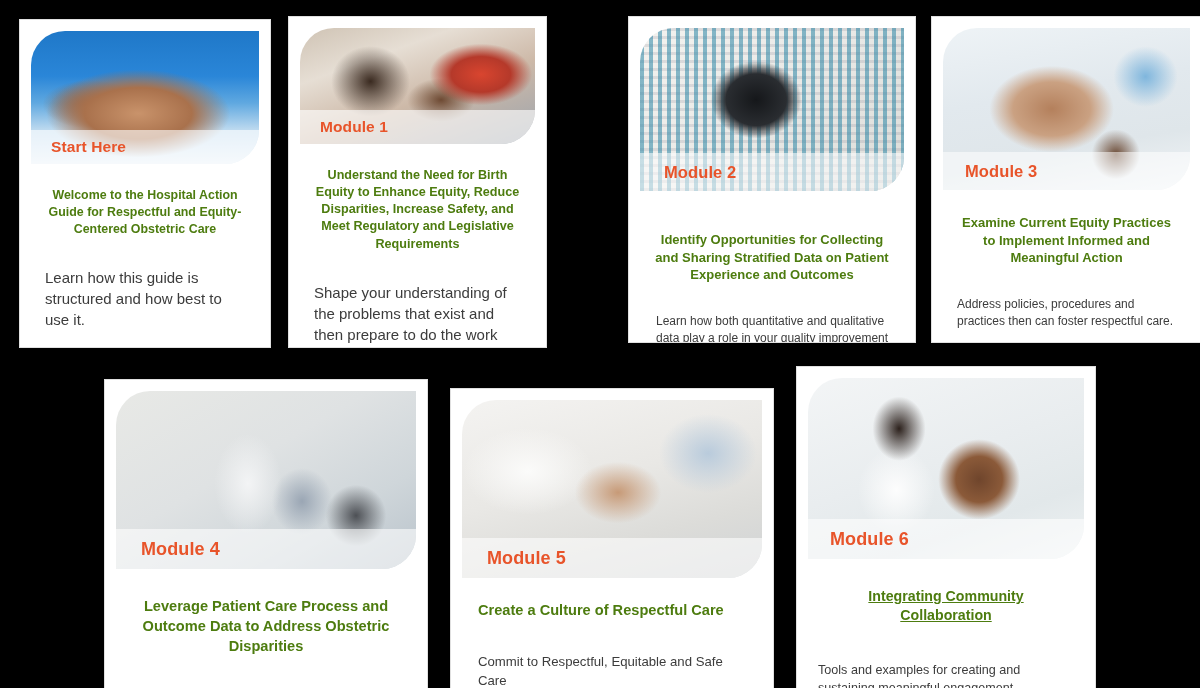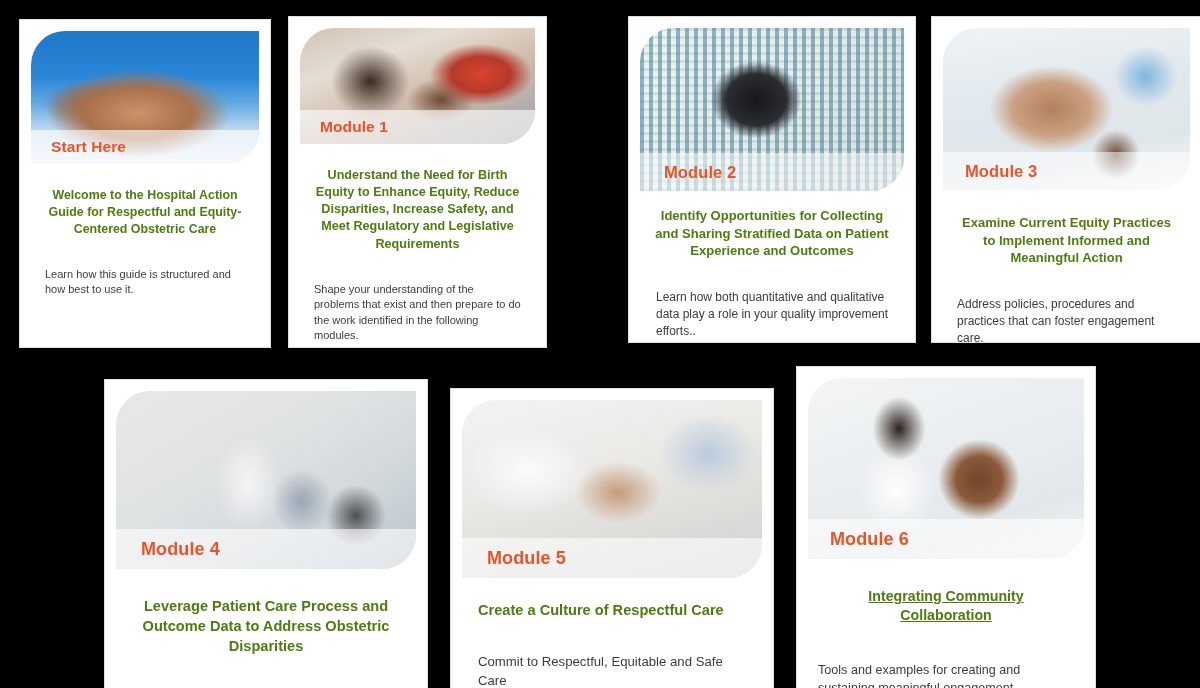--- a/index.html
+++ b/index.html
@@ -69,40 +69,40 @@
     font-size: 12.6px;
     line-height: 1.36;
     margin-top: 15px;
     text-align: center;
   }
   .card-title.left { text-align: left; }
   .card-title.link { text-decoration: underline; }
 
   .card-desc {
     color: #3c3c3c;
-    font-size: 11px;
+    font-size: 15px;
     line-height: 1.42;
     margin-top: 13px;
     text-align: left;
   }
 
   
   
   #card-0 { left: 3px;   top: 3px;   width: 252px; height: 329px; }
   #card-0 .media { height: 133px; }
   #card-0 .card-title { font-size: 12.4px; }
 
   #card-1 { left: 272px; top: 0px;   width: 259px; height: 332px; }
   #card-1 .media { height: 116px; }
 
   #card-2 { left: 612px; top: 0px;   width: 288px; height: 327px; }
   #card-2 .media { height: 163px; }
   #card-2 .media-label-bar { height: 38px; background: rgba(255,255,255,0.55); }
   #card-2 .media-label { font-size: 16.5px; padding-left: 16px; }
-  #card-2 .card-title { font-size: 13px; margin-top: 8px; }
+  #card-2 .card-title { font-size: 13px; margin-top: 32px; }
   #card-2 .card-desc { font-size: 12px; padding-left: 10px; }
 
   #card-3 { left: 915px; top: 0px;   width: 271px; height: 327px; }
   #card-3 .media { height: 162px; }
   #card-3 .media-label-bar { height: 38px; background: rgba(255,255,255,0.55); }
   #card-3 .media-label { font-size: 16.5px; padding-left: 14px; }
   #card-3 .card-title { font-size: 13px; margin-top: 16px; }
   #card-3 .card-desc { font-size: 12px; padding-left: 8px; }
 
   
@@ -223,21 +223,21 @@
 
   <div class="card" id="card-3">
     <div class="media">
       <div class="media-photo photo-hands-together"></div>
       <div class="media-label-bar">
         <span class="media-label">Module 3</span>
       </div>
     </div>
     <div class="body">
       <div class="card-title">Examine Current Equity Practices to Implement Informed and Meaningful Action</div>
-      <div class="card-desc">Address policies, procedures and practices that can foster engagement care.</div>
+      <div class="card-desc">Address policies, procedures and practices then can foster respectful care.</div>
     </div>
   </div>
 
   <div class="card" id="card-4">
     <div class="media">
       <div class="media-photo photo-presentation"></div>
       <div class="media-label-bar">
         <span class="media-label">Module 4</span>
       </div>
     </div>

